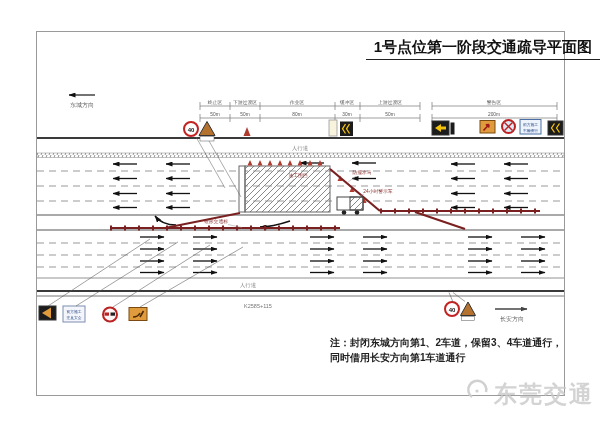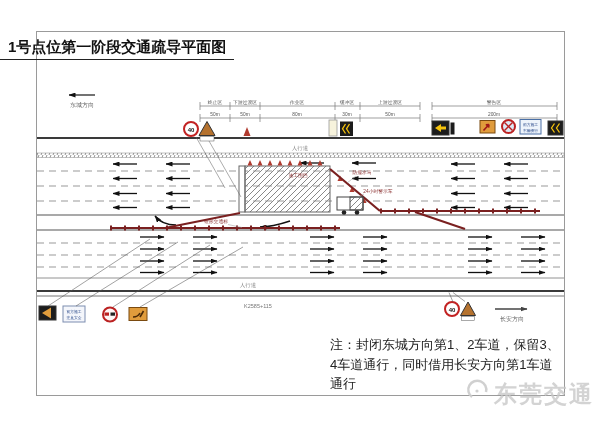--- a/index.html
+++ b/index.html
@@ -1,21 +1,21 @@
 <!DOCTYPE html>
 <html><head>
 <meta charset="utf-8">
 <style>
   html,body{margin:0;padding:0;background:#fff;}
   #stage{position:relative;width:600px;height:424px;background:#fff;overflow:hidden;
          font-family:"Liberation Sans",sans-serif;}
-  #title{position:absolute;top:38px;left:0;width:600px;text-align:left;}
+  #title{position:absolute;top:38px;left:0;width:600px;text-align:right;}
   #title span{display:inline-block;font-size:15px;font-weight:bold;color:#111;
               border-bottom:1.5px solid #222;padding:0 8px 2px;}
-  #note{position:absolute;left:330px;top:335px;width:234px;font-size:13px;font-weight:400;
+  #note{position:absolute;left:330px;top:335px;width:234px;font-size:10px;font-weight:700;
         color:#222;line-height:1.5;}
   svg{position:absolute;left:0;top:0;}
   .t48{font-size:4.8px;fill:#555;text-anchor:middle;}
   .t55{font-size:5.5px;fill:#888;text-anchor:middle;}
   .t65{font-size:6.5px;fill:#666;text-anchor:middle;}
   .anno{font-size:4.8px;fill:#8a3030;text-anchor:middle;}
   .b40{font-size:6px;font-weight:bold;fill:#111;text-anchor:middle;}
   .sb{font-size:3.8px;fill:#2a4a8a;text-anchor:middle;}
   .wm{font-size:23px;font-weight:bold;fill:#c9c9c9;letter-spacing:2px;opacity:.9;}
 </style>

